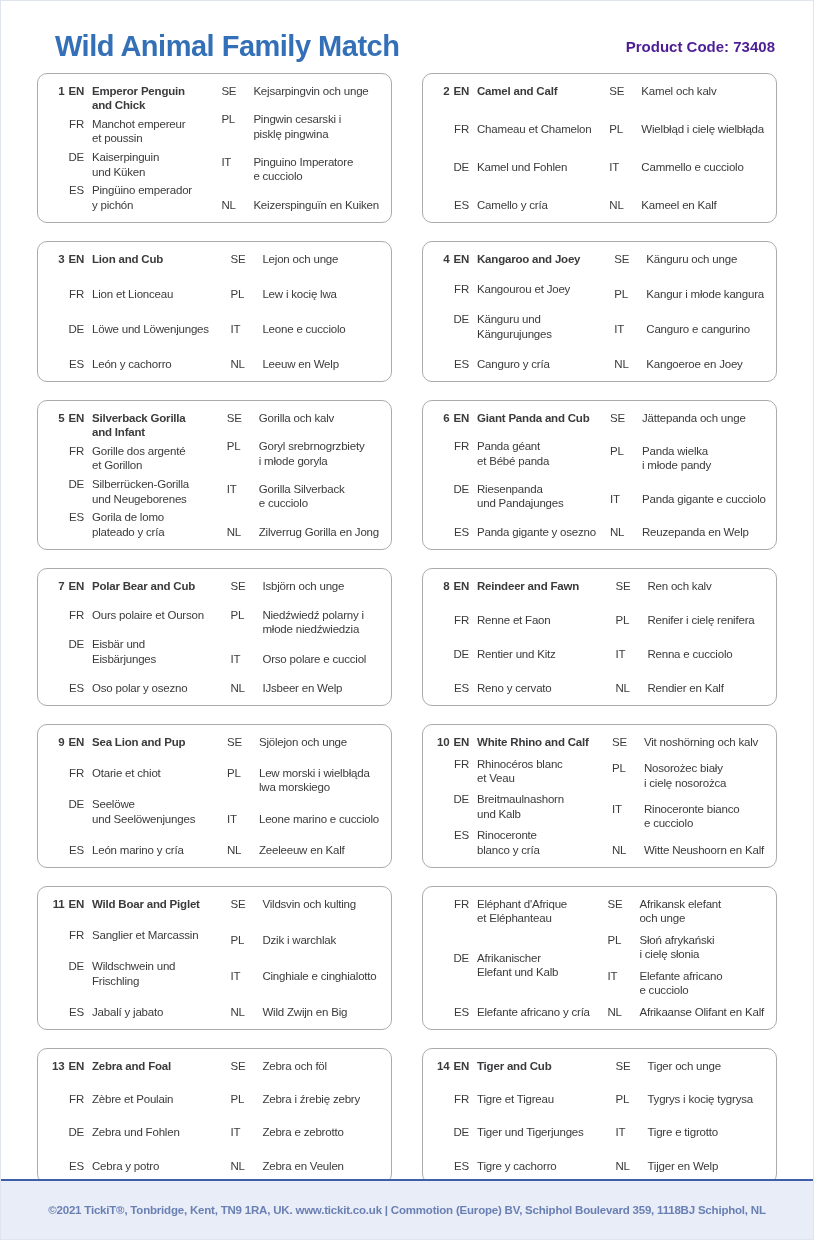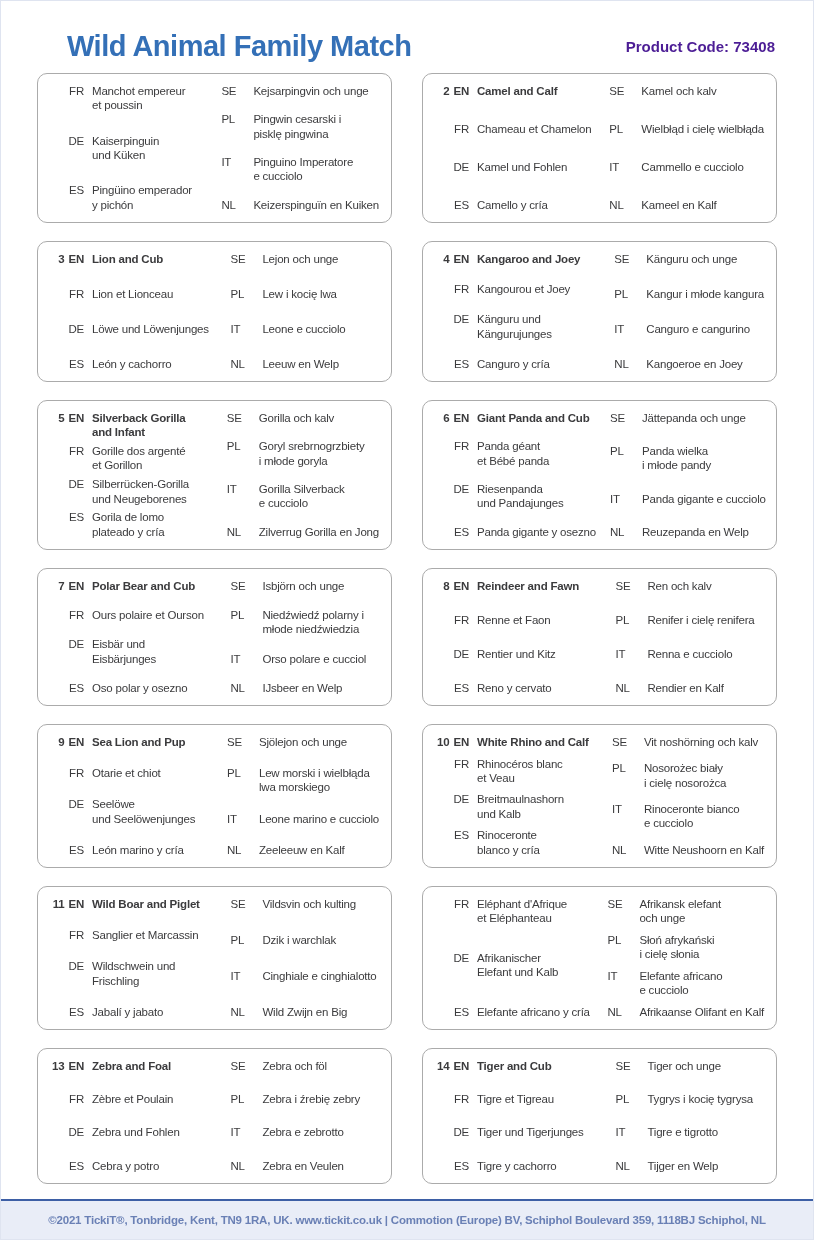--- a/index.html
+++ b/index.html
@@ -22,21 +22,21 @@
   .logo-red  { color: #d23a32; }
   .logo-blue { color: #3b74c4; }
   .logo-check {
     display: inline-flex; align-items: center; justify-content: center;
     width: 29px; height: 29px; margin-left: 3px;
     background: #d6382f; border-radius: 6px;
     color: #ffffff; font-size: 22px; font-weight: bold; letter-spacing: 0;
   }
   h1 {
     font-size: 29px; font-weight: bold; color: #3470b7;
-    margin-left: 28px; letter-spacing: -0.5px; white-space: nowrap;
+    margin-left: 16px; letter-spacing: -0.5px; white-space: nowrap;
   }
   .product-code {
     margin-left: auto; color: #4c1d95; font-weight: bold; font-size: 15px; white-space: nowrap;
   }
   main {
     display: grid;
     grid-template-columns: 1fr 1fr;
     grid-template-rows: 150px 141px 150px 138px 144px 144px 136px;
     column-gap: 30px; row-gap: 18px;
     padding: 6px 36px 0 36px;
@@ -60,39 +60,44 @@
     line-height: 1.25;
     letter-spacing: -0.2px;
   }
   .col-right .entry { grid-template-columns: 24px 1fr; }
   .col-left .code { text-align: right; }
   .entry .text { white-space: pre; }
   .en-entry { font-weight: bold; }
   .num { margin-right: 4px; }
   footer {
     position: absolute; left: 0; right: 0; bottom: 0;
-    height: 40px;
+    height: 60px;
     background: #e9edf7;
     border-top: 2px solid #3d5fa5;
     display: flex; align-items: center; justify-content: center;
     color: #6a80b5; font-size: 11.5px; font-weight: bold; letter-spacing: -0.2px;
     white-space: nowrap;
   }
 </style>
 </head>
 <body>
 
 <header>
   <h1>Wild Animal Family Match</h1>
   <div class="product-code">Product Code: 73408</div>
 </header>
 
 <main id="cards">
     <section class="card">
     <div class="col col-left">
+        <div class="entry en-entry">
+          <span class="code"><span class="num">1</span><span>EN</span></span>
+          <span class="text">Emperor Penguin
+and Chick</span>
+        </div>
         <div class="entry">
           <span class="code">FR</span>
           <span class="text">Manchot empereur
 et poussin</span>
         </div>
         <div class="entry">
           <span class="code">DE</span>
           <span class="text">Kaiserpinguin
 und Küken</span>
         </div>

